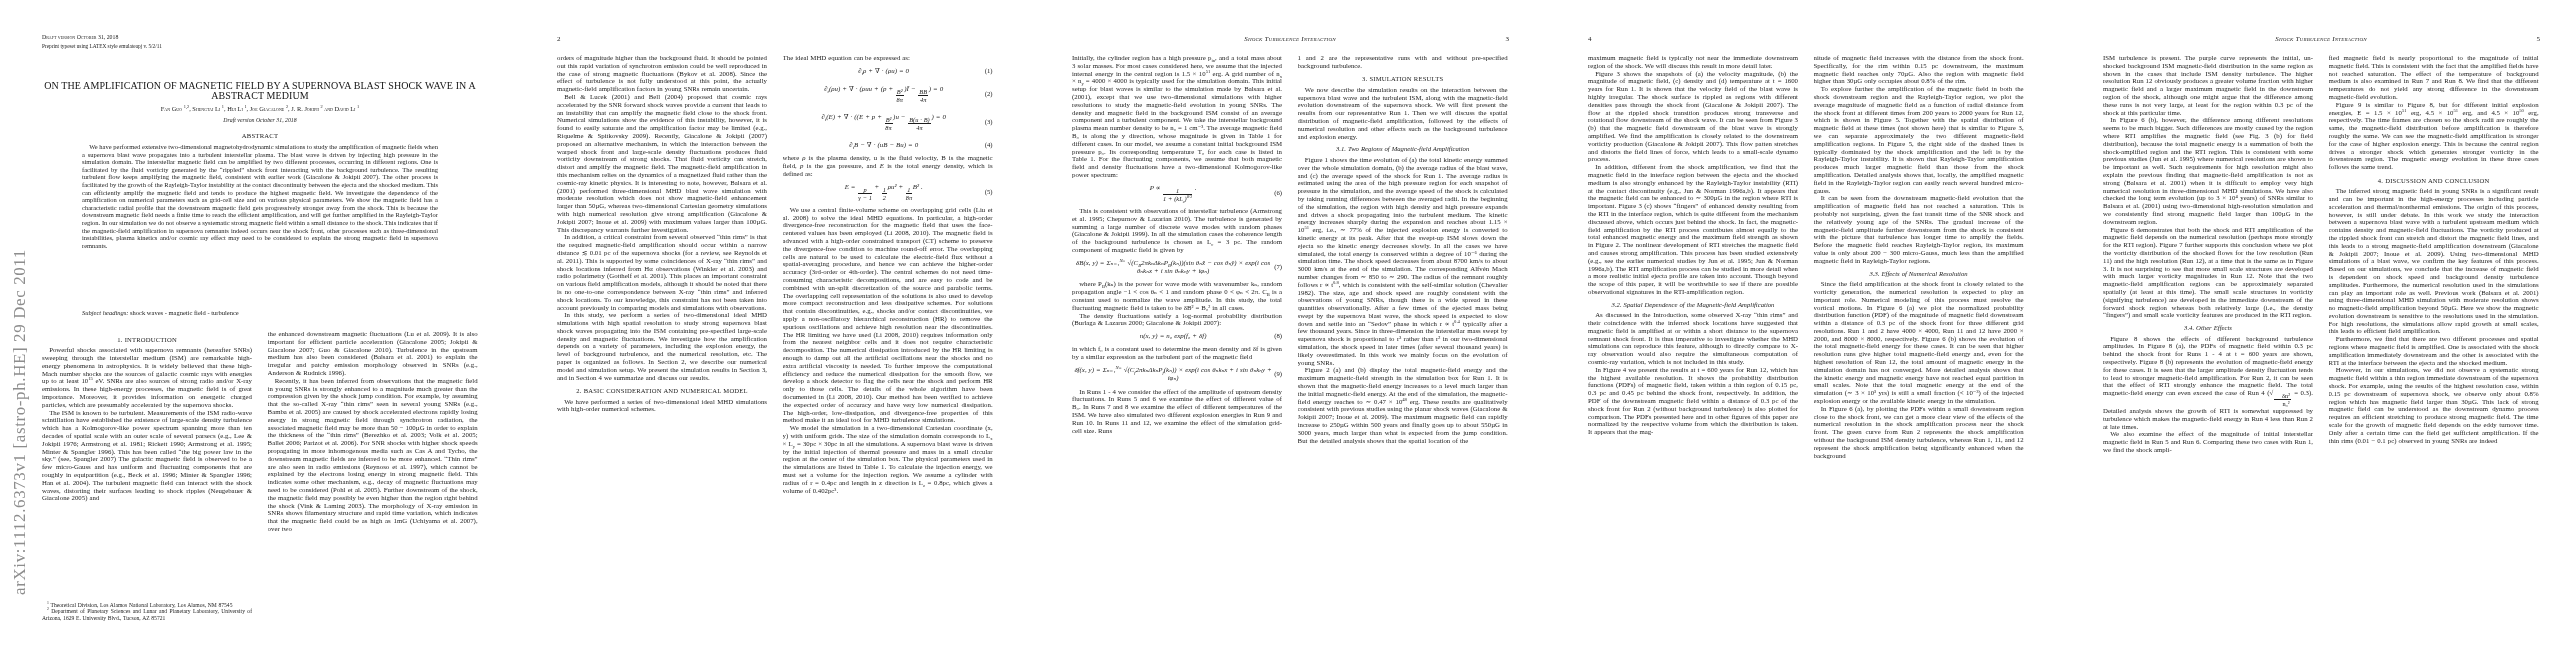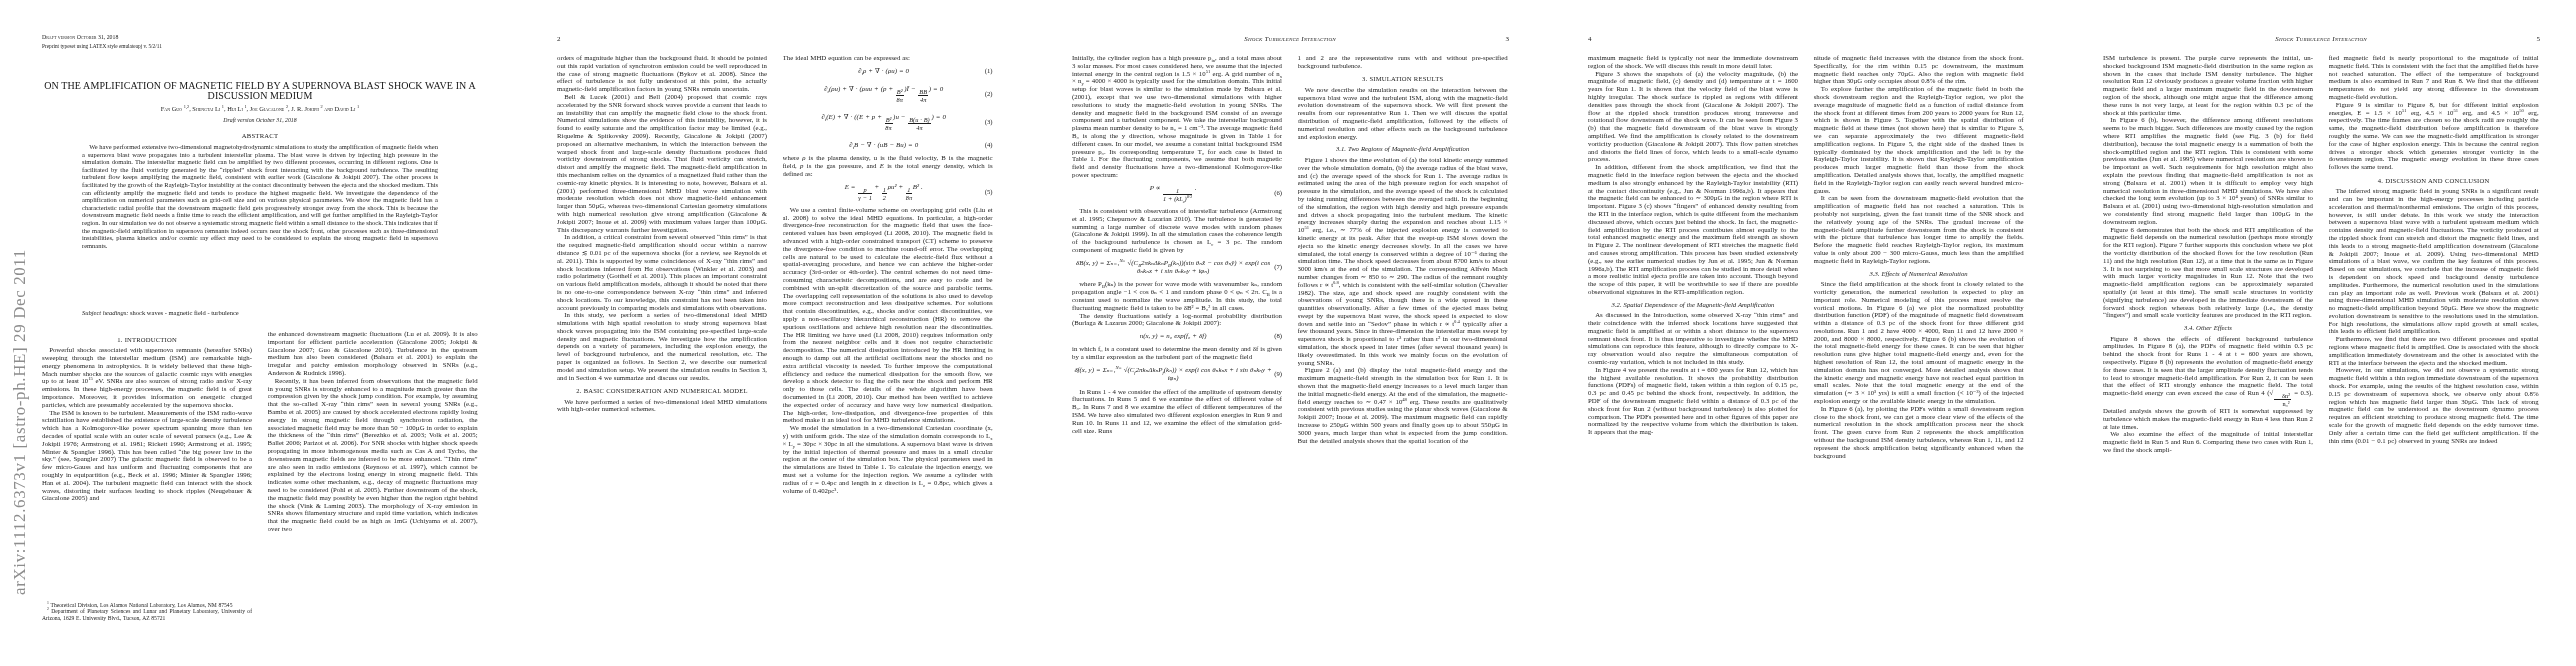--- a/index.html
+++ b/index.html
@@ -55,21 +55,21 @@
 </style>
 </head>
 <body>
 
 <div class="page" id="p1">
   <div class="watermark">arXiv:1112.6373v1  [astro-ph.HE]  29 Dec 2011</div>
   <div class="fm-head">Draft version October 31, 2018</div>
   <div class="fm-head2">Preprint typeset using LATEX style emulateapj v. 5/2/11</div>
   <div class="title">
     <span>ON THE AMPLIFICATION OF MAGNETIC FIELD BY A SUPERNOVA BLAST SHOCK WAVE IN A</span><br>
-    <span>DISCUSSION MEDIUM</span>
+    <span>ABSTRACT MEDIUM</span>
   </div>
   <div class="authors">Fan Guo <sup>1,2</sup>, Shengtai Li <sup>1</sup>, Hui Li <sup>1</sup>, Joe Giacalone <sup>2</sup>, J. R. Jokipii <sup>2</sup> and David Li <sup>1</sup></div>
   <div class="fm-date">Draft version October 31, 2018</div>
   <div class="abs-label">ABSTRACT</div>
   <div class="abstract">We have performed extensive two-dimensional magnetohydrodynamic simulations to study the amplification of magnetic fields when a supernova blast wave propagates into a turbulent interstellar plasma. The blast wave is driven by injecting high pressure in the simulation domain. The interstellar magnetic field can be amplified by two different processes, occurring in different regions. One is facilitated by the fluid vorticity generated by the “rippled” shock front interacting with the background turbulence. The resulting turbulent flow keeps amplifying the magnetic field, consistent with earlier work (Giacalone &amp; Jokipii 2007). The other process is facilitated by the growth of the Rayleigh-Taylor instability at the contact discontinuity between the ejecta and the shocked medium. This can efficiently amplify the magnetic field and tends to produce the highest magnetic field. We investigate the dependence of the amplification on numerical parameters such as grid-cell size and on various physical parameters. We show the magnetic field has a characteristic radial profile that the downstream magnetic field gets progressively stronger away from the shock. This is because the downstream magnetic field needs a finite time to reach the efficient amplification, and will get further amplified in the Rayleigh-Taylor region. In our simulation we do not observe a systematic strong magnetic field within a small distance to the shock. This indicates that if the magnetic-field amplification in supernova remnants indeed occurs near the shock front, other processes such as three-dimensional instabilities, plasma kinetics and/or cosmic ray effect may need to be considered to explain the strong magnetic field in supernova remnants.</div>
   <div class="subject"><em>Subject headings:</em> shock waves - magnetic field - turbulence</div>
   <div class="cols cols-p1">
     <div class="col">
         <div class="blk h1">1. INTRODUCTION</div>
         <div class="blk p">Powerful shocks associated with supernova remnants (hereafter SNRs) sweeping through the interstellar medium (ISM) are remarkable high-energy phenomena in astrophysics. It is widely believed that these high-Mach number shocks are the sources of galactic cosmic rays with energies up to at least 10<sup>15</sup> eV. SNRs are also sources of strong radio and/or X-ray emissions. In these high-energy processes, the magnetic field is of great importance. Moreover, it provides information on energetic charged particles, which are presumably accelerated by the supernova shocks.</div>

